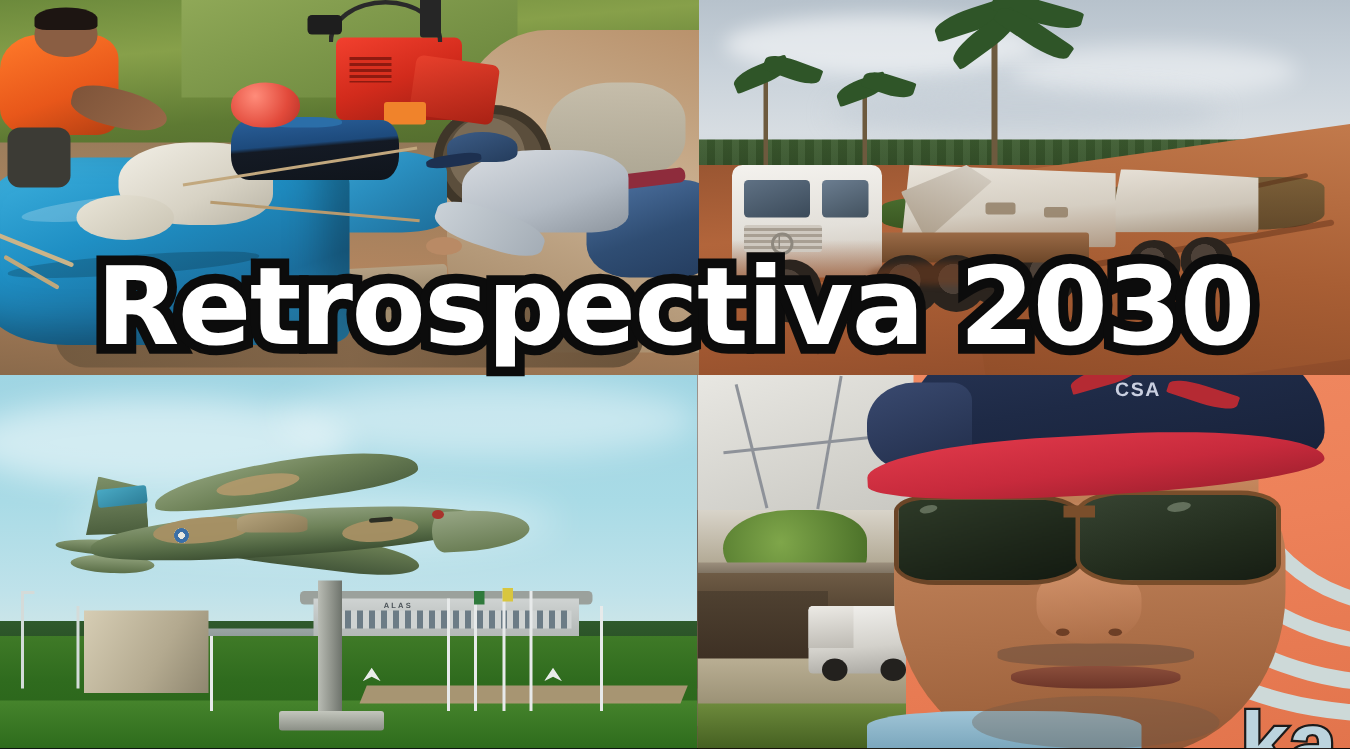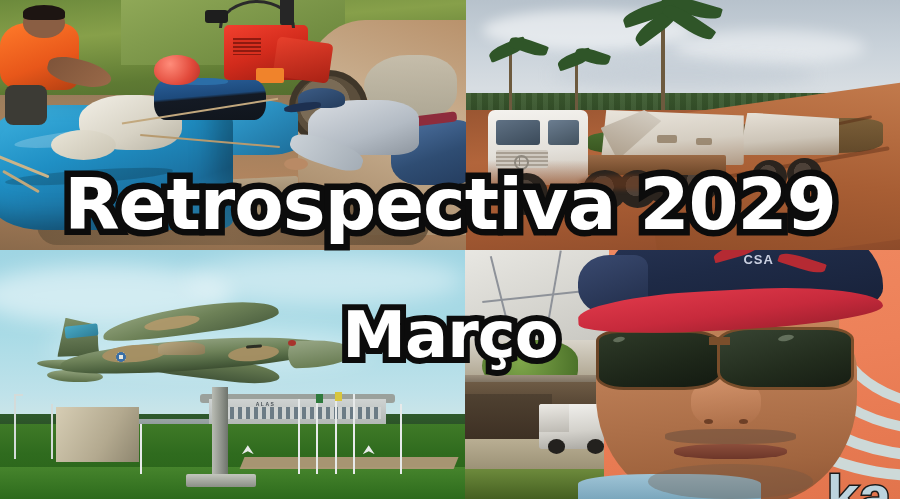--- a/index.html
+++ b/index.html
@@ -639,16 +639,15 @@
 
       <div class="br-cap-crown"></div>
       <div class="br-cap-side"></div>
       <div class="br-cap-brim"></div>
       <div class="br-cap-wing" style="left:57%;top:-2%;width:11%;height:5%;transform:rotate(-16deg);"></div>
       <div class="br-cap-wing" style="left:72%;top:3%;width:11%;height:5%;transform:rotate(18deg);"></div>
       <div class="br-cap-logo-txt" style="left:64%;top:1%;font-size:13px;letter-spacing:1px;">CSA</div>
     </div>
   </div>
 
-  <div class="title-main">Retrospectiva 2029</div>
-  <div class="title-sub">Março</div>
+  <div class="title-main">Retrospectiva 2030</div>
 
 </div>
 
 </body></html>

